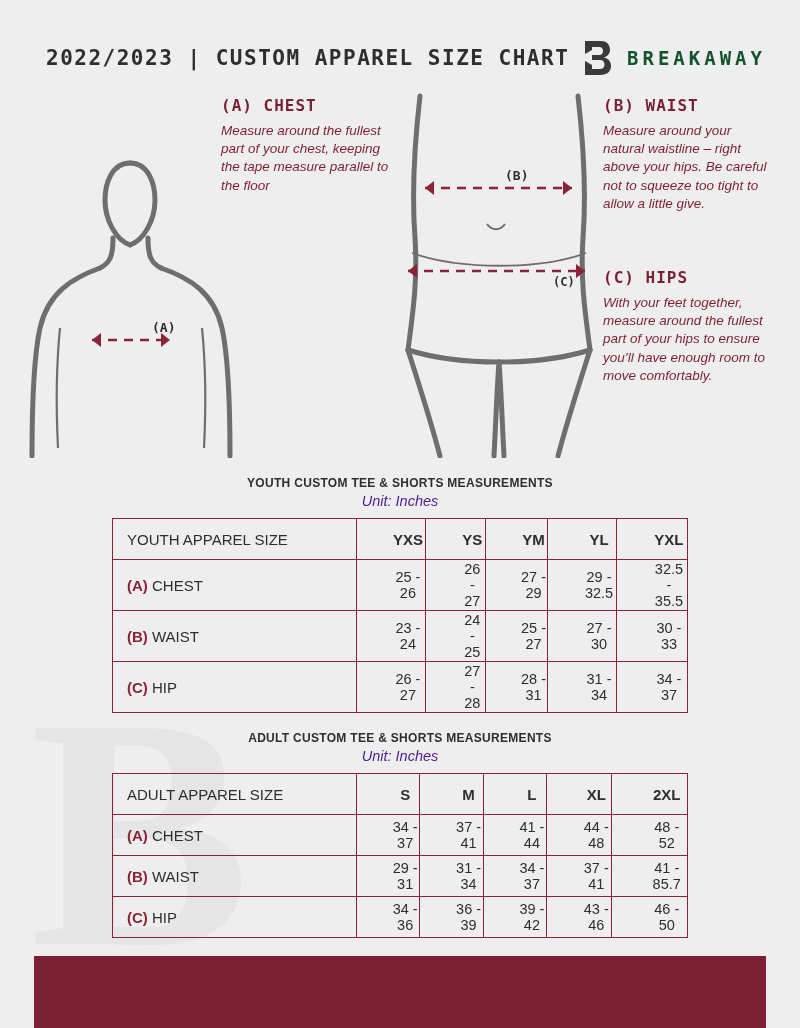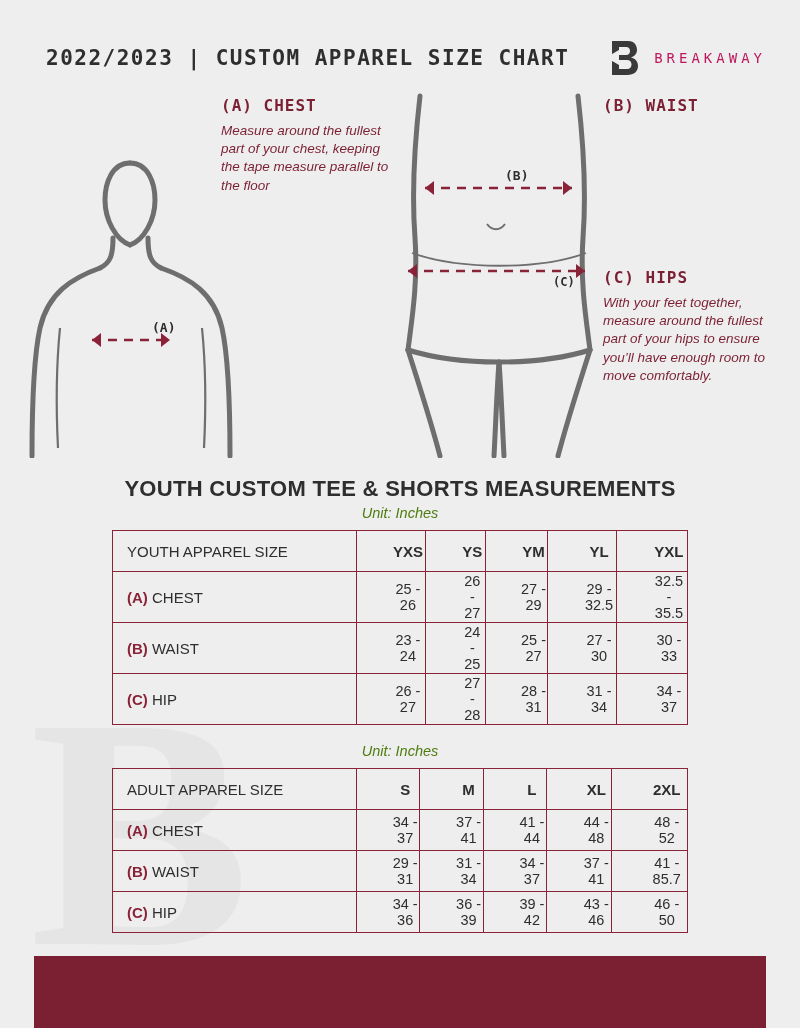--- a/index.html
+++ b/index.html
@@ -59,24 +59,24 @@
     align-items: center;
     gap: 14px;
   }
   .brand-mark {
     width: 34px;
     height: 40px;
     position: relative;
   }
   .brand-name {
     font-family: "DejaVu Sans Mono", monospace;
-    font-size: 14px;
-    font-weight: normal;
+    font-size: 19px;
+    font-weight: bold;
     letter-spacing: 4px;
-    color: #be185d;
+    color: #14532d;
   }
 
   
   .figures {
     position: relative;
     z-index: 2;
     height: 370px;
     margin-top: 10px;
   }
   .fig-svg {
@@ -109,30 +109,30 @@
   #note-hips  { left: 603px; top: 180px; width: 172px; }
 
   
   .section {
     position: relative;
     z-index: 2;
     margin-top: 18px;
   }
   .section-title {
     text-align: center;
-    font-size: 22px;
+    font-size: 12px;
     font-weight: bold;
     color: #2e2e2e;
     letter-spacing: 0.3px;
   }
   .section-unit {
     text-align: center;
     font-style: italic;
     font-size: 14.5px;
-    color: #4d7c0f;
+    color: #4c1d95;
     margin-top: 3px;
     margin-bottom: 9px;
   }
   table {
     border-collapse: collapse;
     width: 576px;
     margin: 0 auto;
     background: transparent;
   }
   table td, table th {
@@ -249,20 +249,21 @@
       </g>
       <text x="553" y="198" font-family="DejaVu Sans Mono, monospace" font-size="12" font-weight="bold" fill="#2e2e2e">(C)</text>
     </svg>
 
     <div class="note" id="note-chest">
       <div class="note-title">(A) CHEST</div>
       <div class="note-body">Measure around the fullest part of your chest, keeping the tape measure parallel to the floor</div>
     </div>
     <div class="note" id="note-waist">
       <div class="note-title">(B) WAIST</div>
+      <div class="note-body">Measure around your natural waistline – right above your hips. Be careful not to squeeze too tight to allow a little give.</div>
     </div>
     <div class="note" id="note-hips">
       <div class="note-title">(C) HIPS</div>
       <div class="note-body">With your feet together, measure around the fullest part of your hips to ensure you’ll have enough room to move comfortably.</div>
     </div>
   </div>
 
   <div class="section">
     <div class="section-title">YOUTH CUSTOM TEE &amp; SHORTS MEASUREMENTS</div>
     <div class="section-unit">Unit: Inches</div>
@@ -309,20 +310,21 @@
           <td>27 - 28</td>
           <td>28 - 31</td>
           <td>31 - 34</td>
           <td>34 - 37</td>
         </tr>
       </tbody>
     </table>
   </div>
 
   <div class="section">
+    <div class="section-title">ADULT CUSTOM TEE &amp; SHORTS MEASUREMENTS</div>
     <div class="section-unit">Unit: Inches</div>
     <table>
       <thead>
         <tr>
           <th class="rowhead" style="width:228px">ADULT APPAREL SIZE</th>
           <th>S</th>
           <th>M</th>
           <th>L</th>
           <th>XL</th>
           <th>2XL</th>

